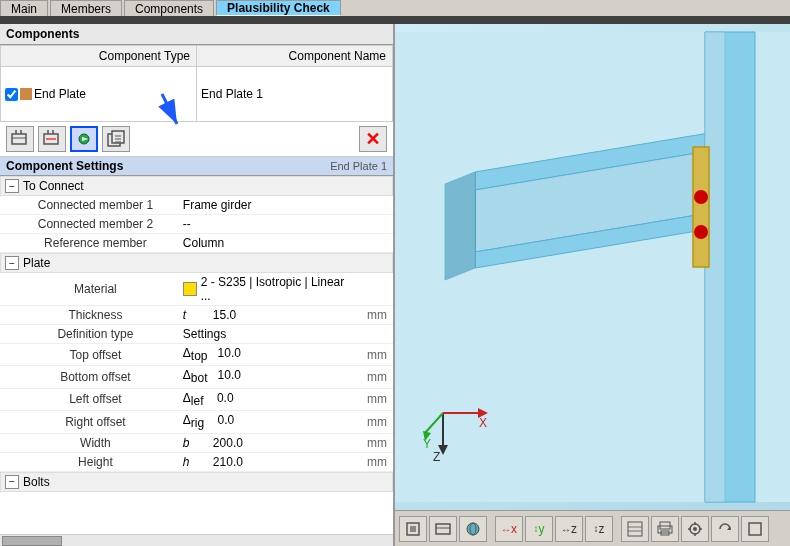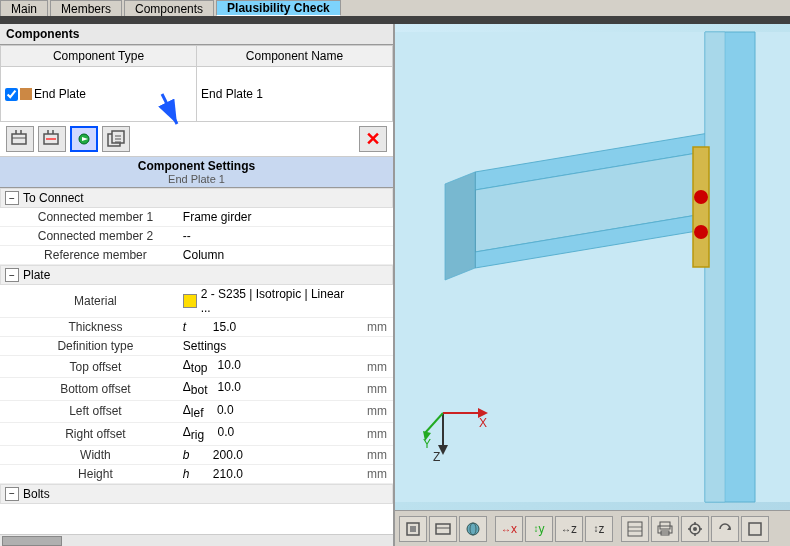--- a/index.html
+++ b/index.html
@@ -52,22 +52,22 @@
     }
 
     
     .components-table {
       width: 100%;
       border-collapse: collapse;
     }
     .components-table th {
       background: #f0f0f0;
       border: 1px solid #ccc;
-      padding: 3px 24px;
-      text-align: center;
+      padding: 3px 6px;
+      text-align: right;
       font-weight: normal;
     }
     .components-table td {
       border: 1px solid #ccc;
       padding: 20px 4px;
       margin-top: 40px;
     }
     .checkbox-area {
       display: flex; align-items: center; gap: 2px;
     }
@@ -107,21 +107,20 @@
     }
 
     
     .settings-header {
       display: flex;
       justify-content: space-between;
       align-items: center;
       background: #c8d8f0;
       padding: 2px 6px;
       border-bottom: 1px solid #999;
-      flex-direction: column;
     }
     .settings-header .title { font-weight: bold; }
     .settings-header .subtitle { color: #555; font-size: 11px; }
 
     .settings-body {
       flex: 1;
       overflow-y: auto;
       background: #fff;
     }
 

